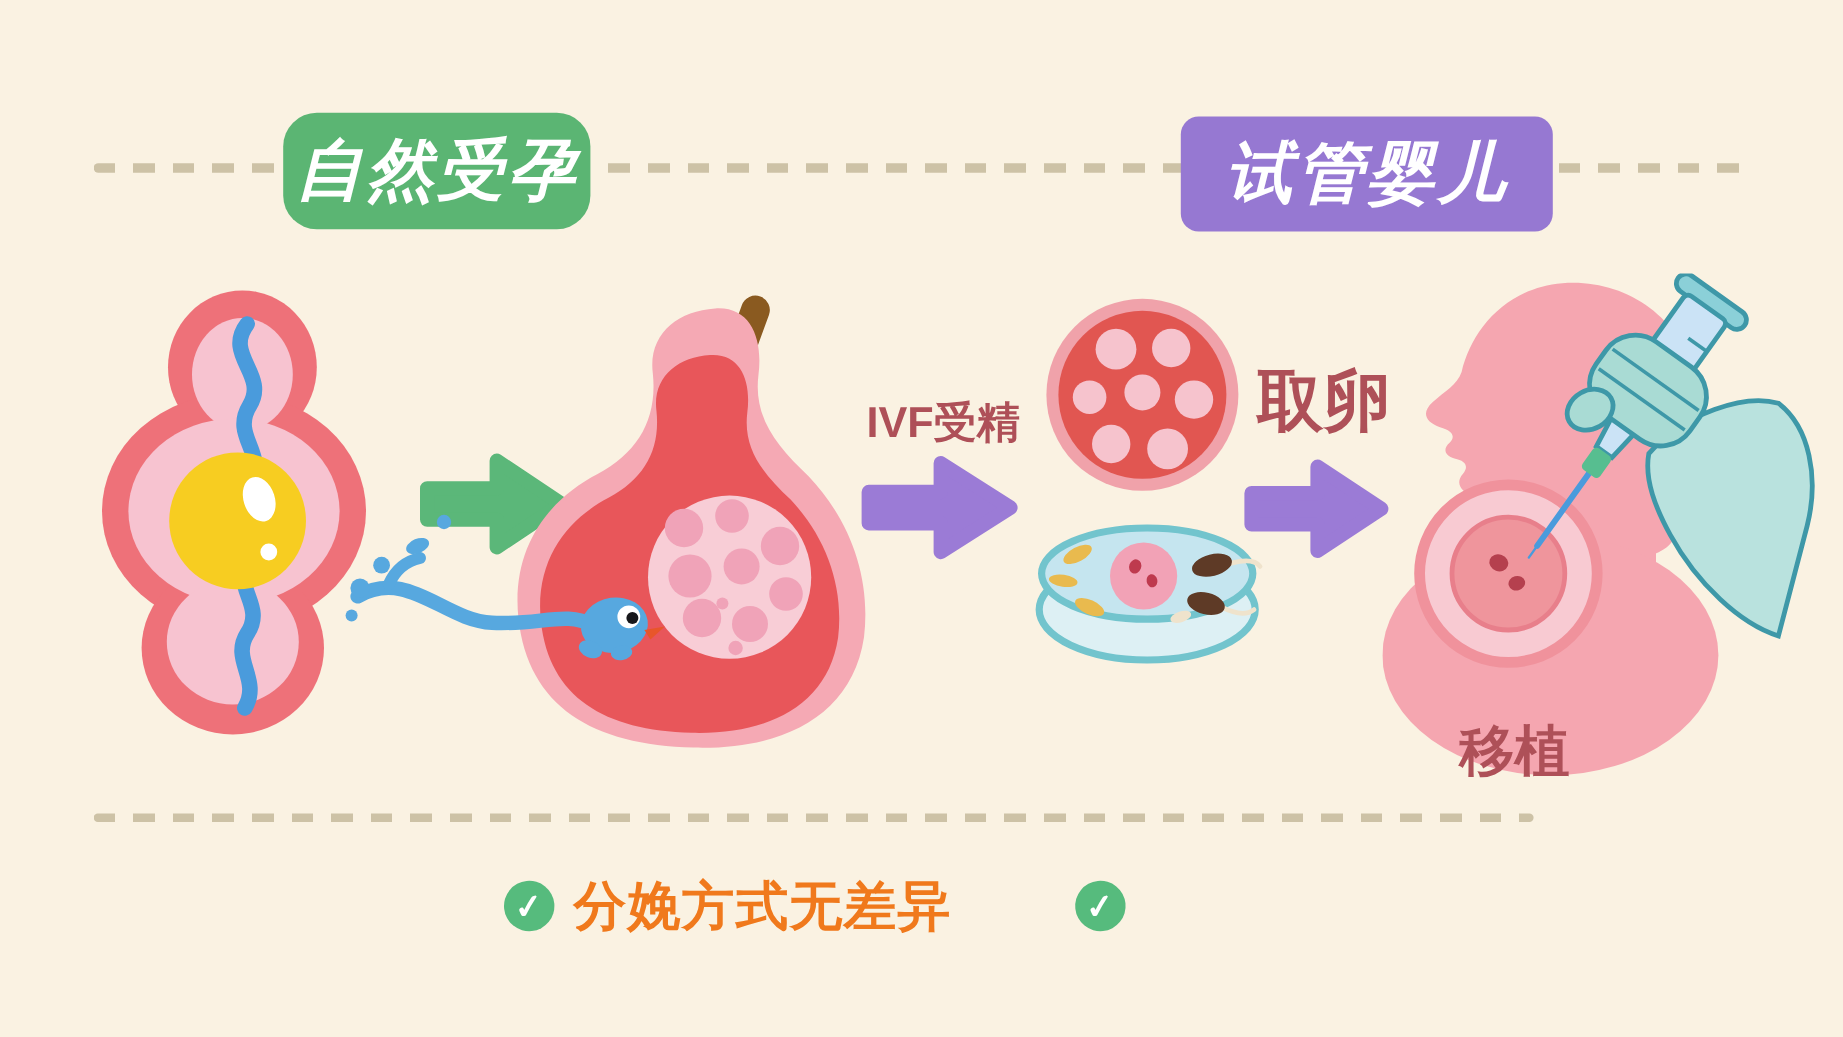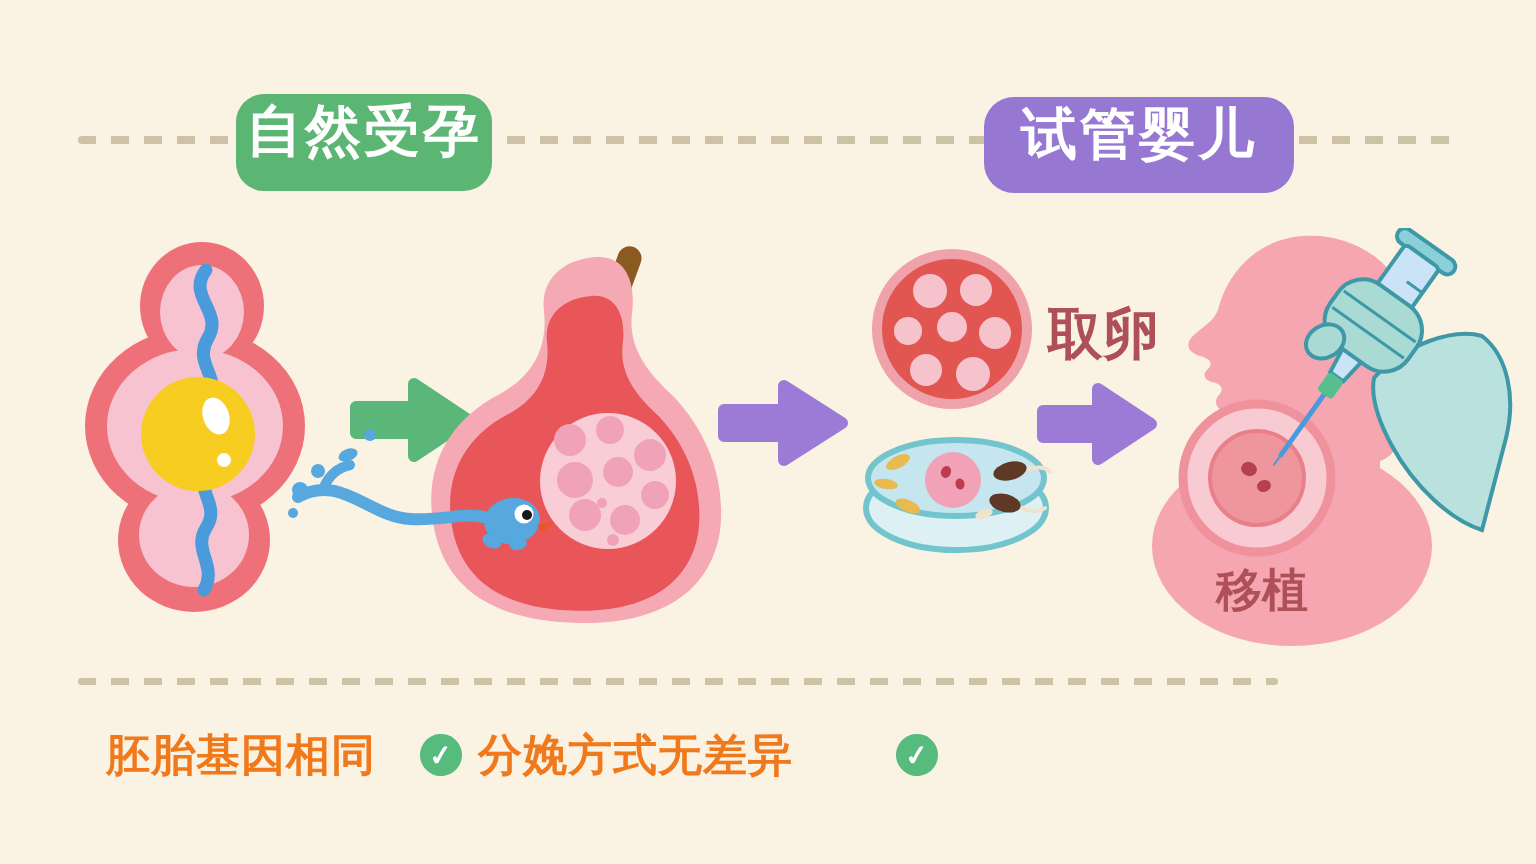--- a/index.html
+++ b/index.html
@@ -8,22 +8,22 @@
     position:relative;width:1536px;height:864px;overflow:hidden;
     background:var(--bg,#FAF2E2);
   }
   .abs{position:absolute;}
   .dash-line{
     height:8px;
     background:repeating-linear-gradient(to right,var(--dash,#CDC2A6) 0 18px,transparent 18px 33px);
     border-radius:4px;
   }
   .badge{
-    display:flex;justify-content:center;
-    color:var(--badge_text,#fff);font-weight:bold;font-size:56px;letter-spacing:3px;
+    display:flex;align-items:center;justify-content:center;
+    color:var(--badge_text,#fff);font-weight:bold;font-size:56px;letter-spacing:3px;font-style:italic;
   }
   .badge-green{background:var(--badge_green,#5BB573);border-radius:28px;}
   .badge-purple{background:var(--badge_purple,#9678D2);border-radius:30px;}
   .step-label{
     color:var(--label_red,#AE5058);font-weight:bold;text-align:center;
   }
   .arrow-icon path{stroke-linejoin:round;stroke-width:12;}
   .arrow-green-fill path{fill:var(--arrow_green,#5BB779);stroke:var(--arrow_green,#5BB779);}
   .arrow-purple-fill path{fill:var(--arrow_purple,#9B7BD6);stroke:var(--arrow_purple,#9B7BD6);}
   .footer-item{
@@ -42,21 +42,21 @@
 <body>
 
 <div id="canvas">
 
   <div class="abs dash-line" style="left:78px;top:136px;width:1382px;"></div>
   <div class="abs dash-line" style="left:78px;top:678px;width:1200px;height:7px;"></div>
 
   <div class="abs badge badge-green" style="left:236px;top:94px;width:256px;height:97px;">
     <span>自然受孕</span>
   </div>
-  <div class="abs badge badge-purple" style="left:984px;top:97px;width:310px;height:96px;">
+  <div class="abs badge badge-purple" style="left:984px;top:97px;width:310px;height:96px;border-radius:15px;">
     <span>试管婴儿</span>
   </div>
 
   <svg class="abs" style="left:82px;top:238px;" width="250" height="380" viewBox="0 0 250 380">
     <g fill="#EE7179">
       <ellipse cx="120" cy="68" rx="62" ry="64"></ellipse>
       <ellipse cx="113" cy="188" rx="110" ry="98"></ellipse>
       <ellipse cx="112" cy="302" rx="76" ry="72"></ellipse>
     </g>
     <g fill="#F7C3D0">
@@ -103,20 +103,21 @@
         <ellipse cx="232" cy="286" rx="28" ry="23" transform="rotate(-8 232 286)"></ellipse>
         <ellipse cx="212" cy="306" rx="10" ry="7" transform="rotate(22 212 306)"></ellipse>
         <ellipse cx="238" cy="309" rx="9" ry="6" transform="rotate(-10 238 309)"></ellipse>
       </g>
       <circle cx="244" cy="279" r="9.5" fill="#FFFFFF"></circle>
       <circle cx="247" cy="280" r="5" fill="#17171B"></circle>
       <path d="M257,290 l17,-3 l-12,11 z" fill="#E8562A"></path>
     </g>
   </svg>
 
+  <div class="abs step-label" style="left:700px;top:328px;width:172px;font-size:36px;">IVF受精</div>
 
   <svg class="abs arrow-icon arrow-purple-fill" style="left:714px;top:376px;" width="138" height="94" viewBox="0 0 138 94">
     <path d="M10,34 H70 V10 L128,47 L70,84 V60 H10 Z"></path>
   </svg>
 
   <svg class="abs" style="left:868px;top:245px;" width="168" height="168" viewBox="0 0 168 168">
     <circle cx="84" cy="84" r="80" fill="#F0A2AA"></circle>
     <circle cx="84" cy="84" r="70" fill="#E15651"></circle>
     <g fill="#F6C3CD">
       <circle cx="62" cy="46" r="17"></circle>
@@ -180,25 +181,22 @@
       <rect x="-9" y="152" width="18" height="22" rx="4" fill="#57BE90"></rect>
       <g>
         <rect x="-48" y="52" width="96" height="74" rx="30" fill="#A9DBD4" stroke="#3E98A8" stroke-width="4"></rect>
         <line x1="-44" y1="78" x2="44" y2="78" stroke="#3E98A8" stroke-width="3"></line>
         <line x1="-44" y1="98" x2="44" y2="98" stroke="#3E98A8" stroke-width="3"></line>
         <ellipse cx="-30" cy="130" rx="16" ry="20" fill="#A9DBD4" stroke="#3E98A8" stroke-width="4" transform="rotate(25 -30 130)"></ellipse>
       </g>
     </g>
   </svg>
 
-  <div class="abs step-label" style="left:1182px;top:560px;width:160px;font-size:46px;">移植</div>
-
-  <div class="abs footer-item" style="left:106px;top:727px;">
-    <span>胚胎基因相同</span>
-  </div>
+  <div class="abs step-label" style="left:1182px;top:596px;width:160px;font-size:46px;">移植</div>
+
   <div class="abs footer-item" style="left:420px;top:727px;">
     <span class="check-circle">✓</span>
     <span>分娩方式无差异</span>
   </div>
   <div class="abs footer-item" style="left:896px;top:727px;">
     <span class="check-circle">✓</span>
   </div>
 
 </div>
 

